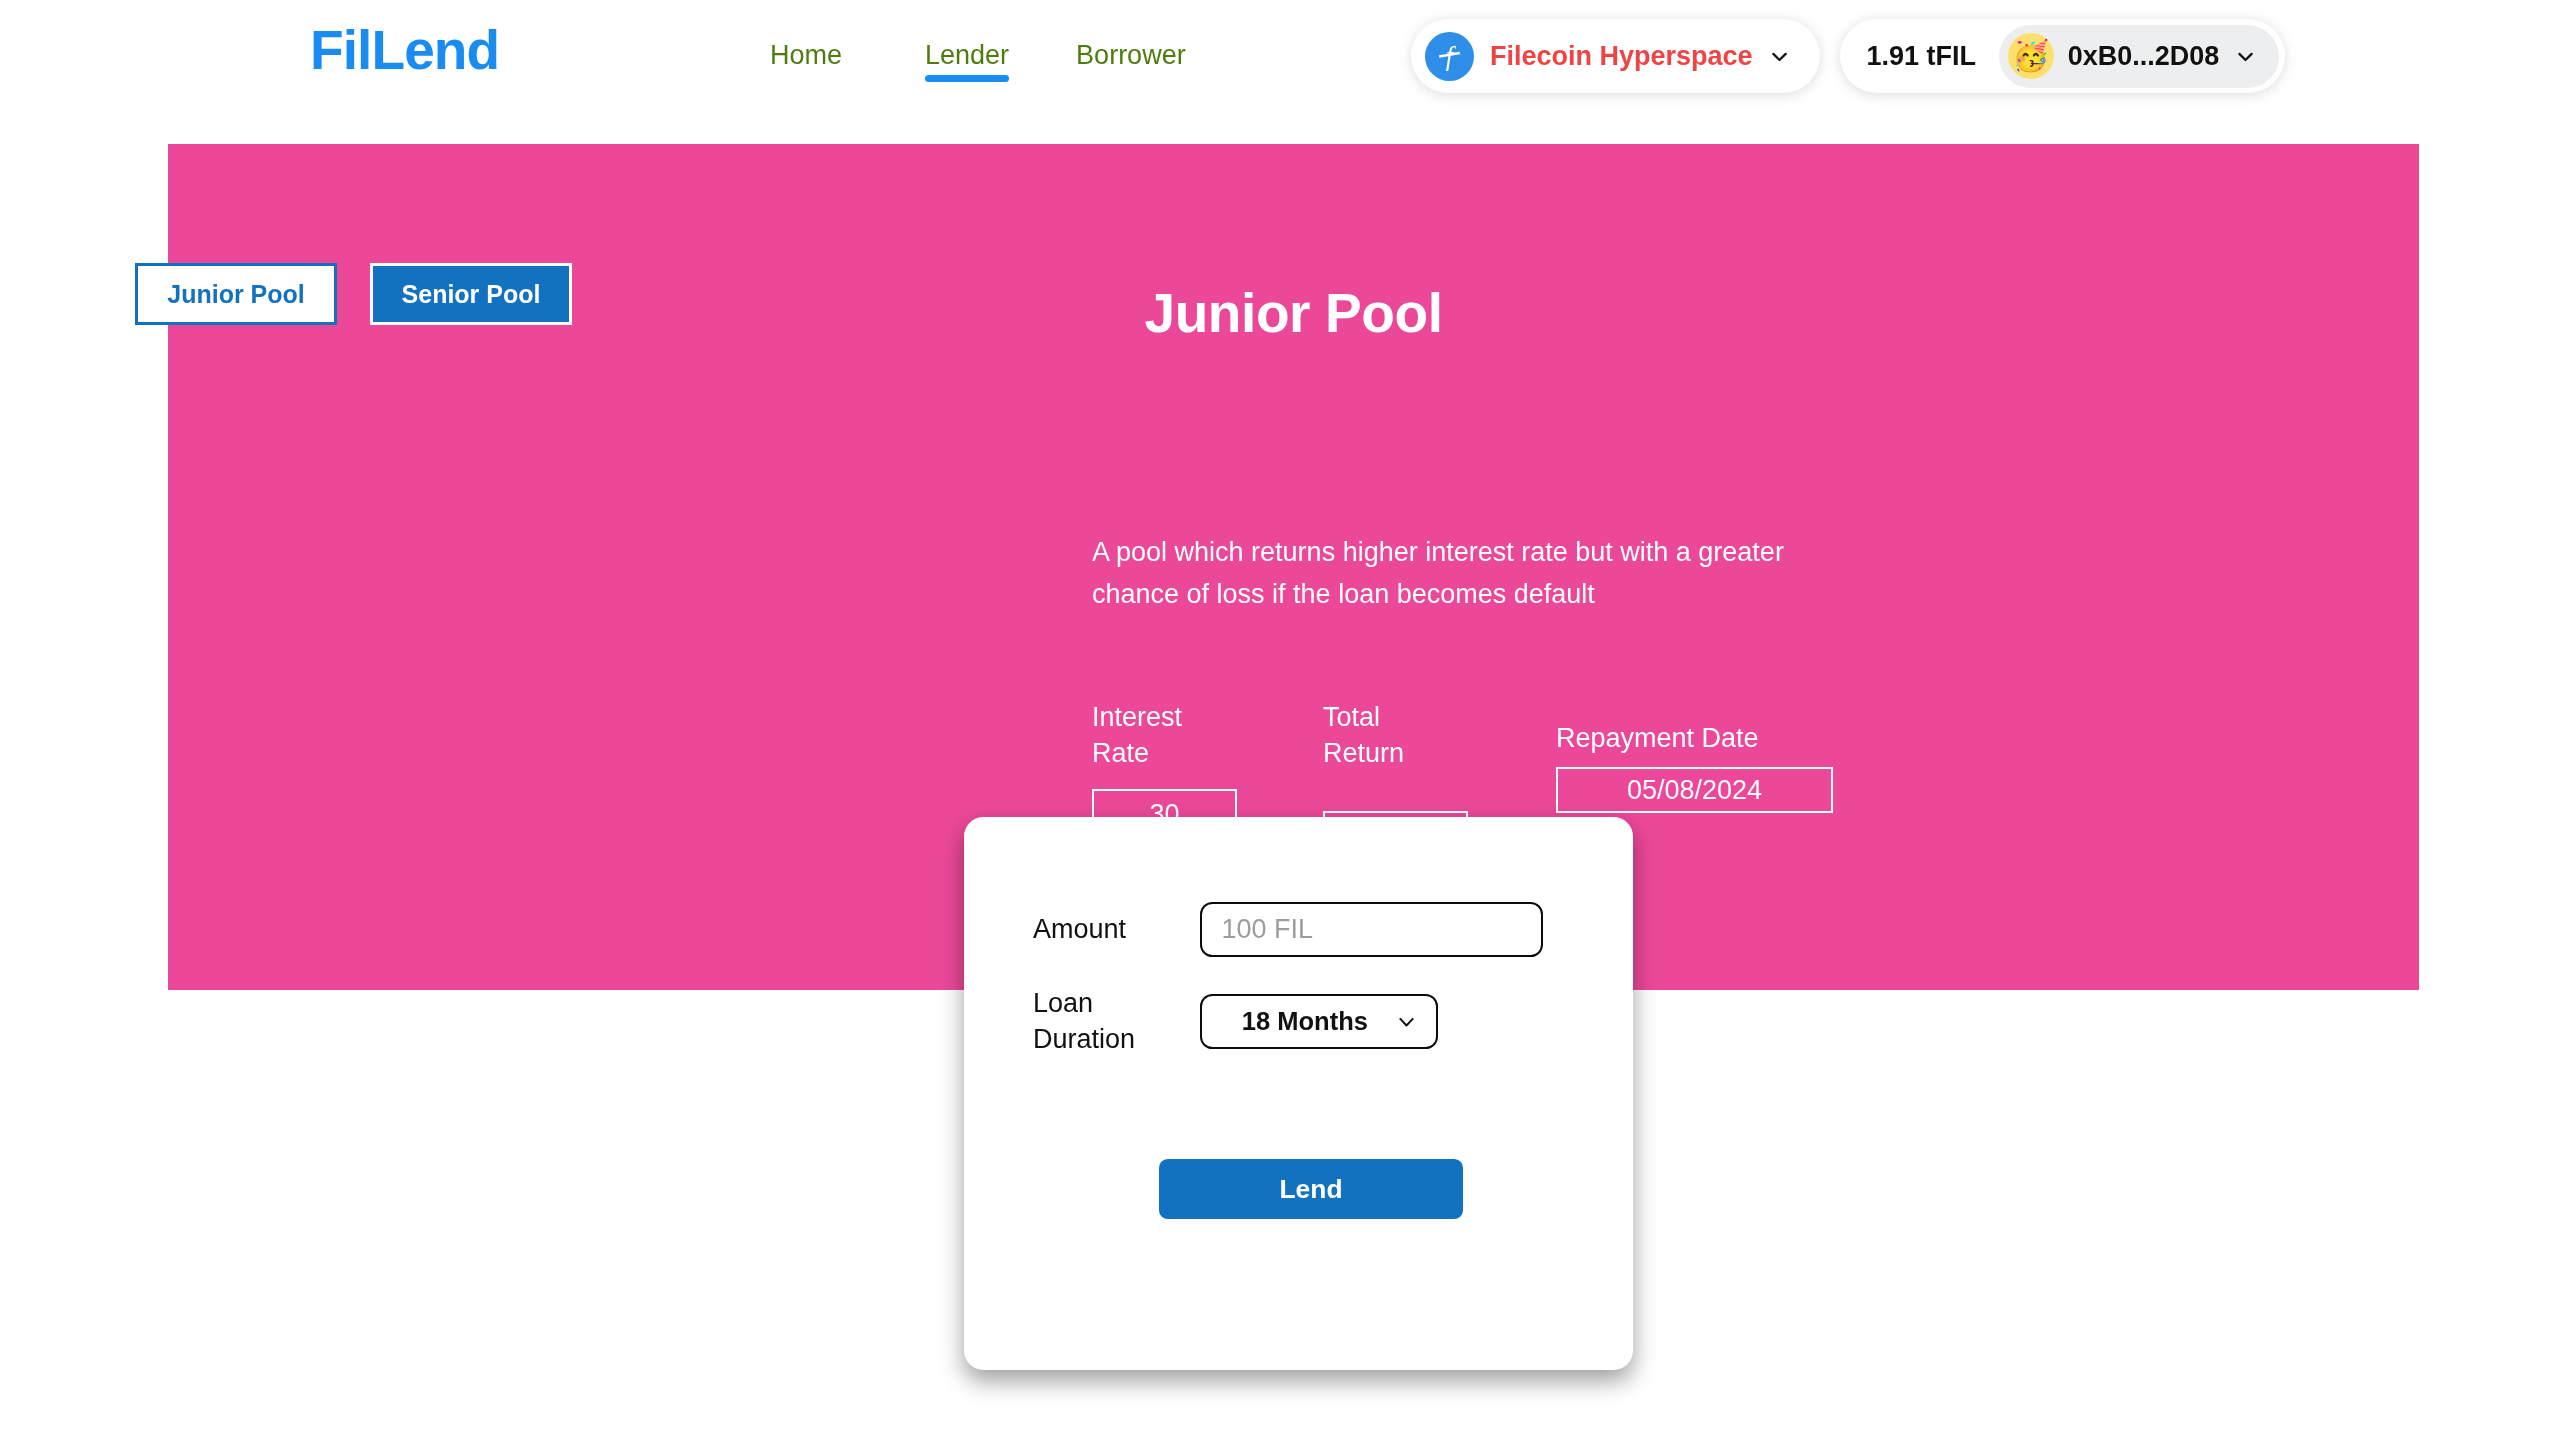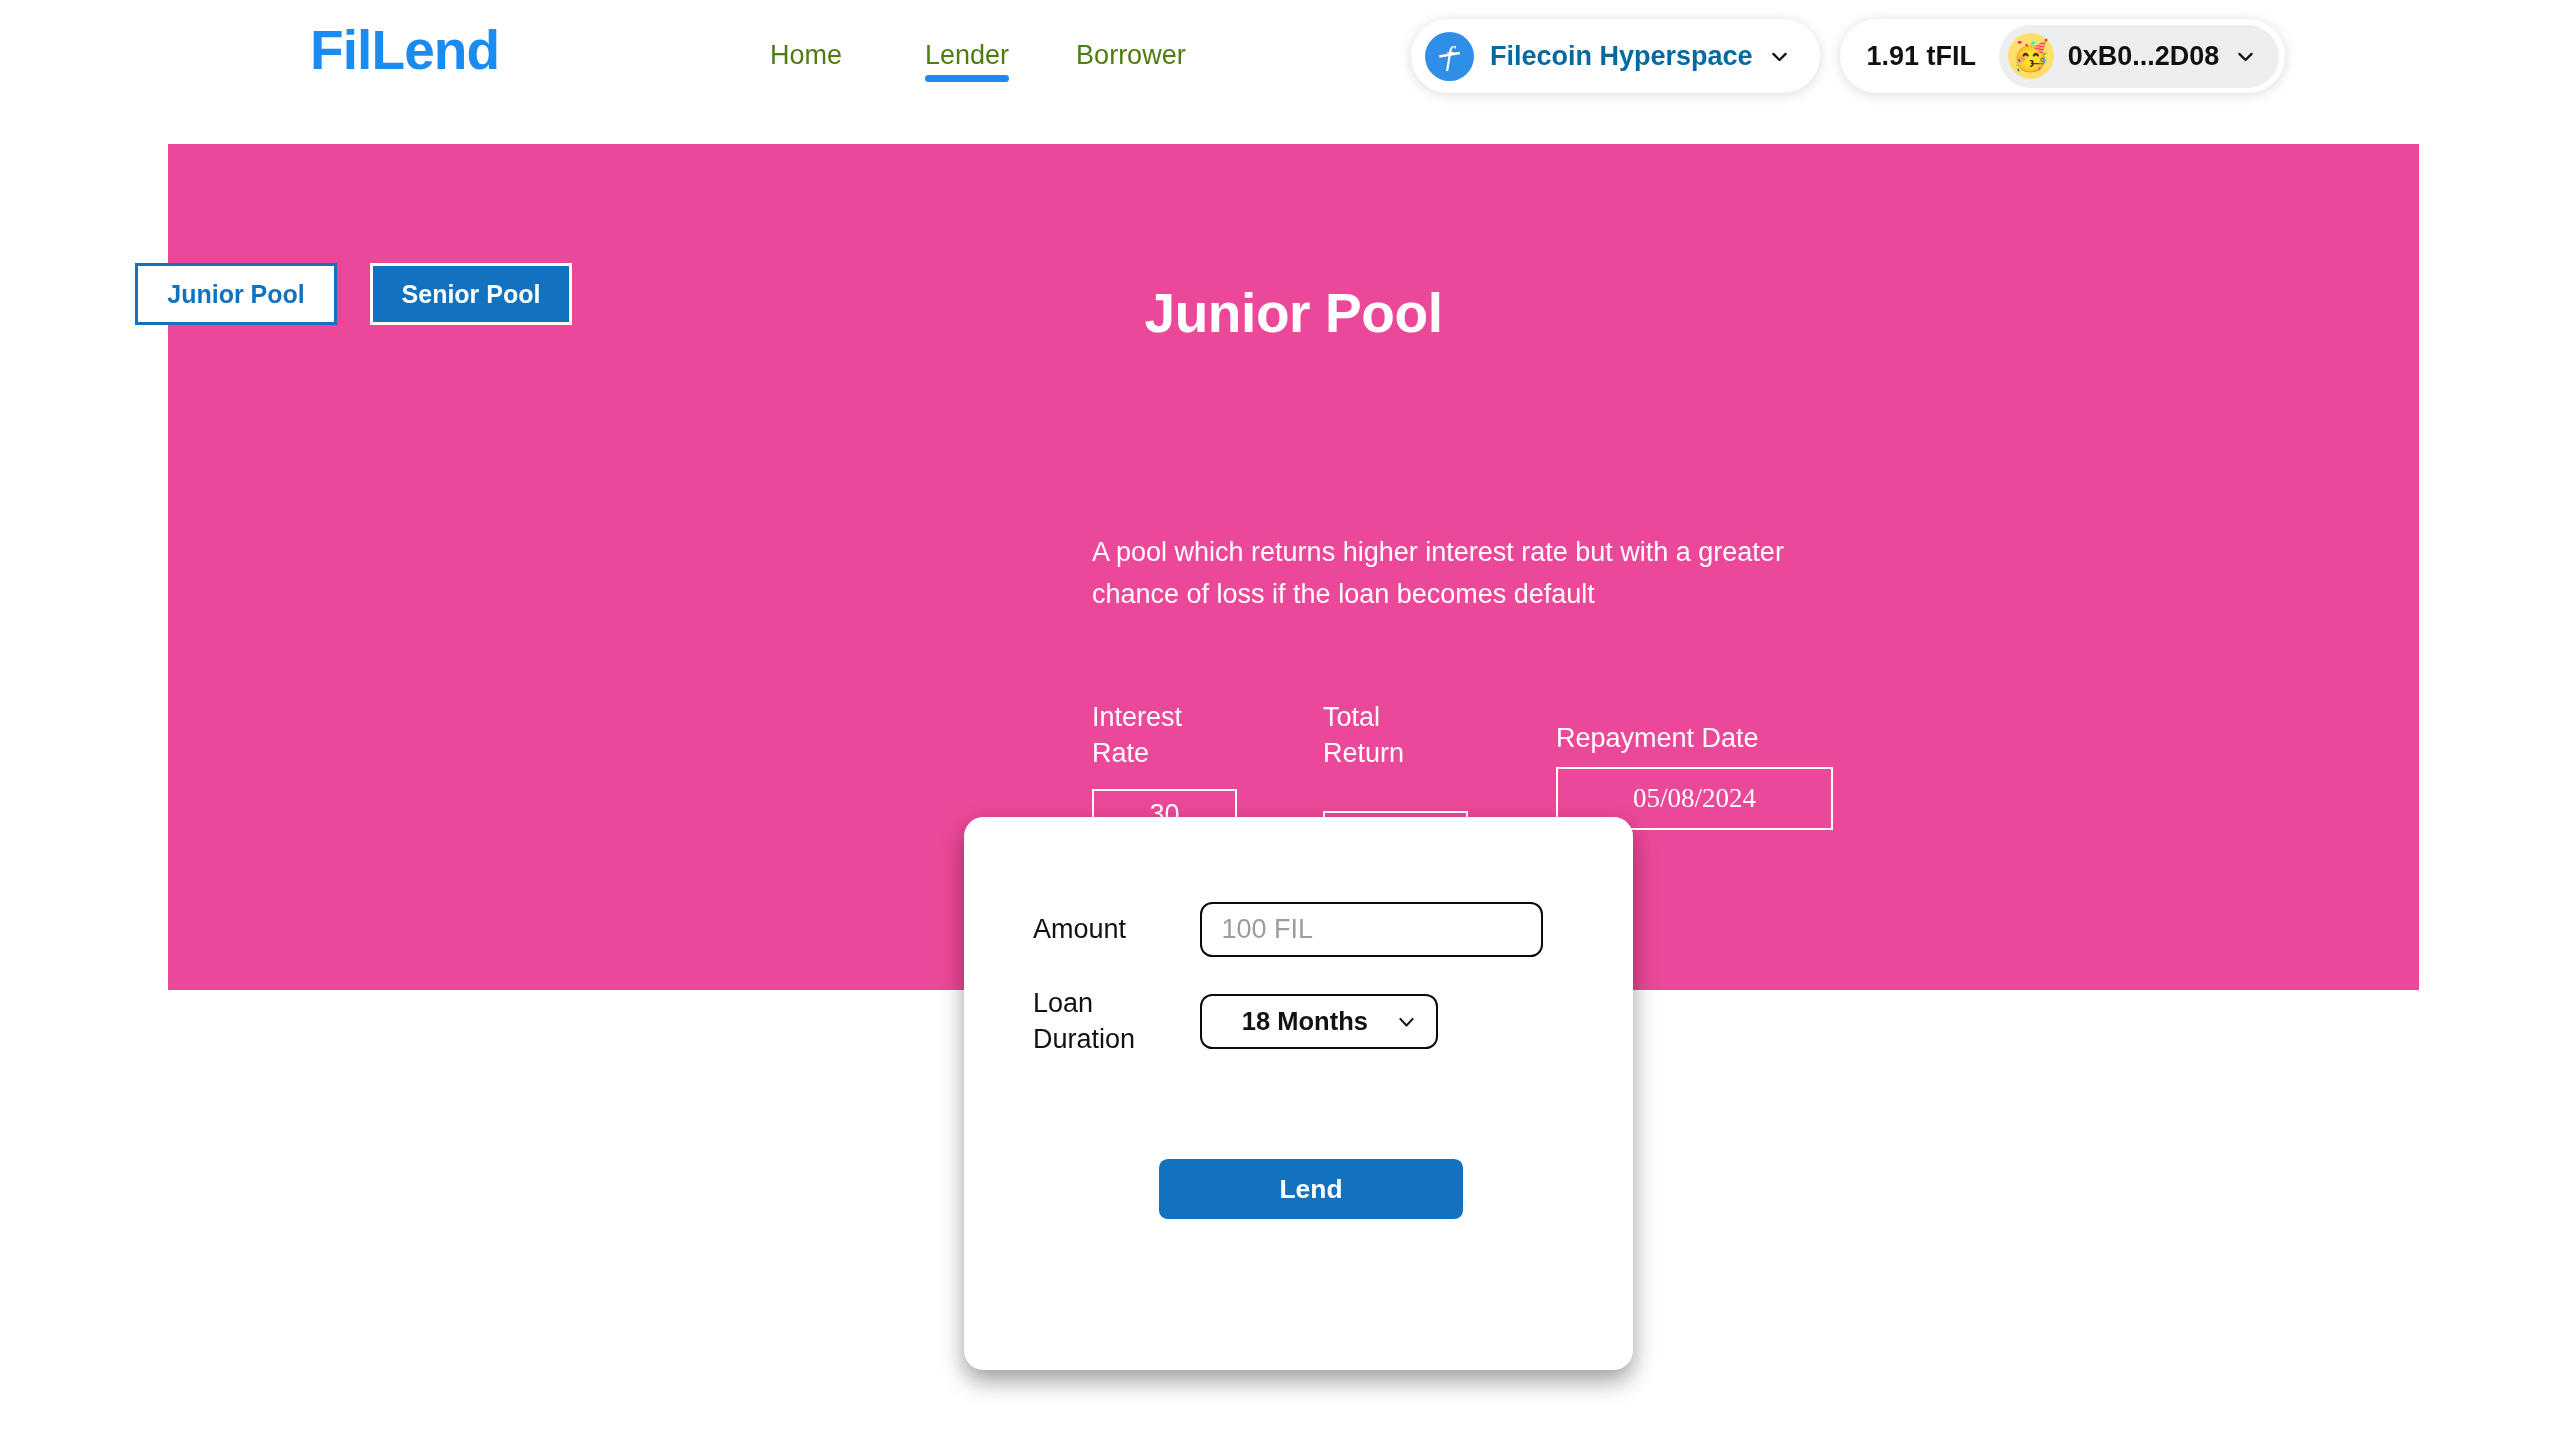--- a/index.html
+++ b/index.html
@@ -82,21 +82,21 @@
     display: flex;
     align-items: center;
     justify-content: center;
     flex: none;
     margin-right: 16px;
   }
   .fil-logo svg { display: block; }
   .network-name {
     font-size: 27px;
     font-weight: bold;
-    color: #0369a1;
+    color: #ef4444;
     white-space: nowrap;
   }
   .chev {
     width: 21px; height: 21px;
     margin-left: 16px;
     flex: none;
   }
   .chev svg { display: block; }
 
   
@@ -237,21 +237,21 @@
   }
 
   .stat-interest { width: 145px; }
   .stat-interest .stat-label { width: 114px; }
   .stat-interest .stat-box { width: 145px; height: 51px; margin-top: 7px; }
 
   .stat-return { width: 145px; margin-left: 86px; gap: 29px; }
   .stat-return .stat-box { width: 145px; height: 86px; }
 
   .stat-repay { margin-left: 88px; margin-top: 21px; }
-  .stat-repay .stat-box { width: 277px; height: 63px; font-family: Liberation Serif, serif; }
+  .stat-repay .stat-box { width: 277px; height: 46px; }
 
   
   .card {
     position: absolute;
     left: 964px;
     top: 817px;
     width: 669px;
     height: 553px;
     background: #ffffff;
     border-radius: 19.4px;

